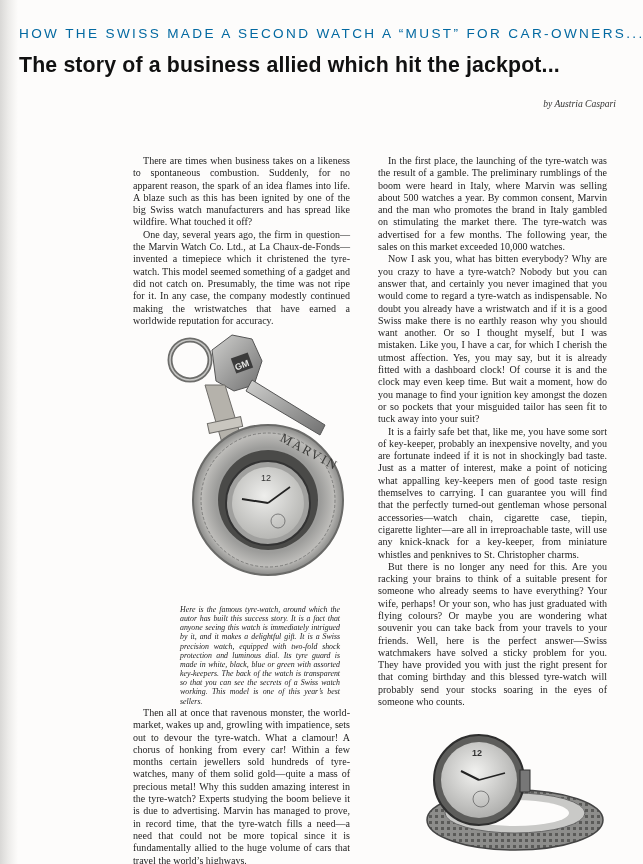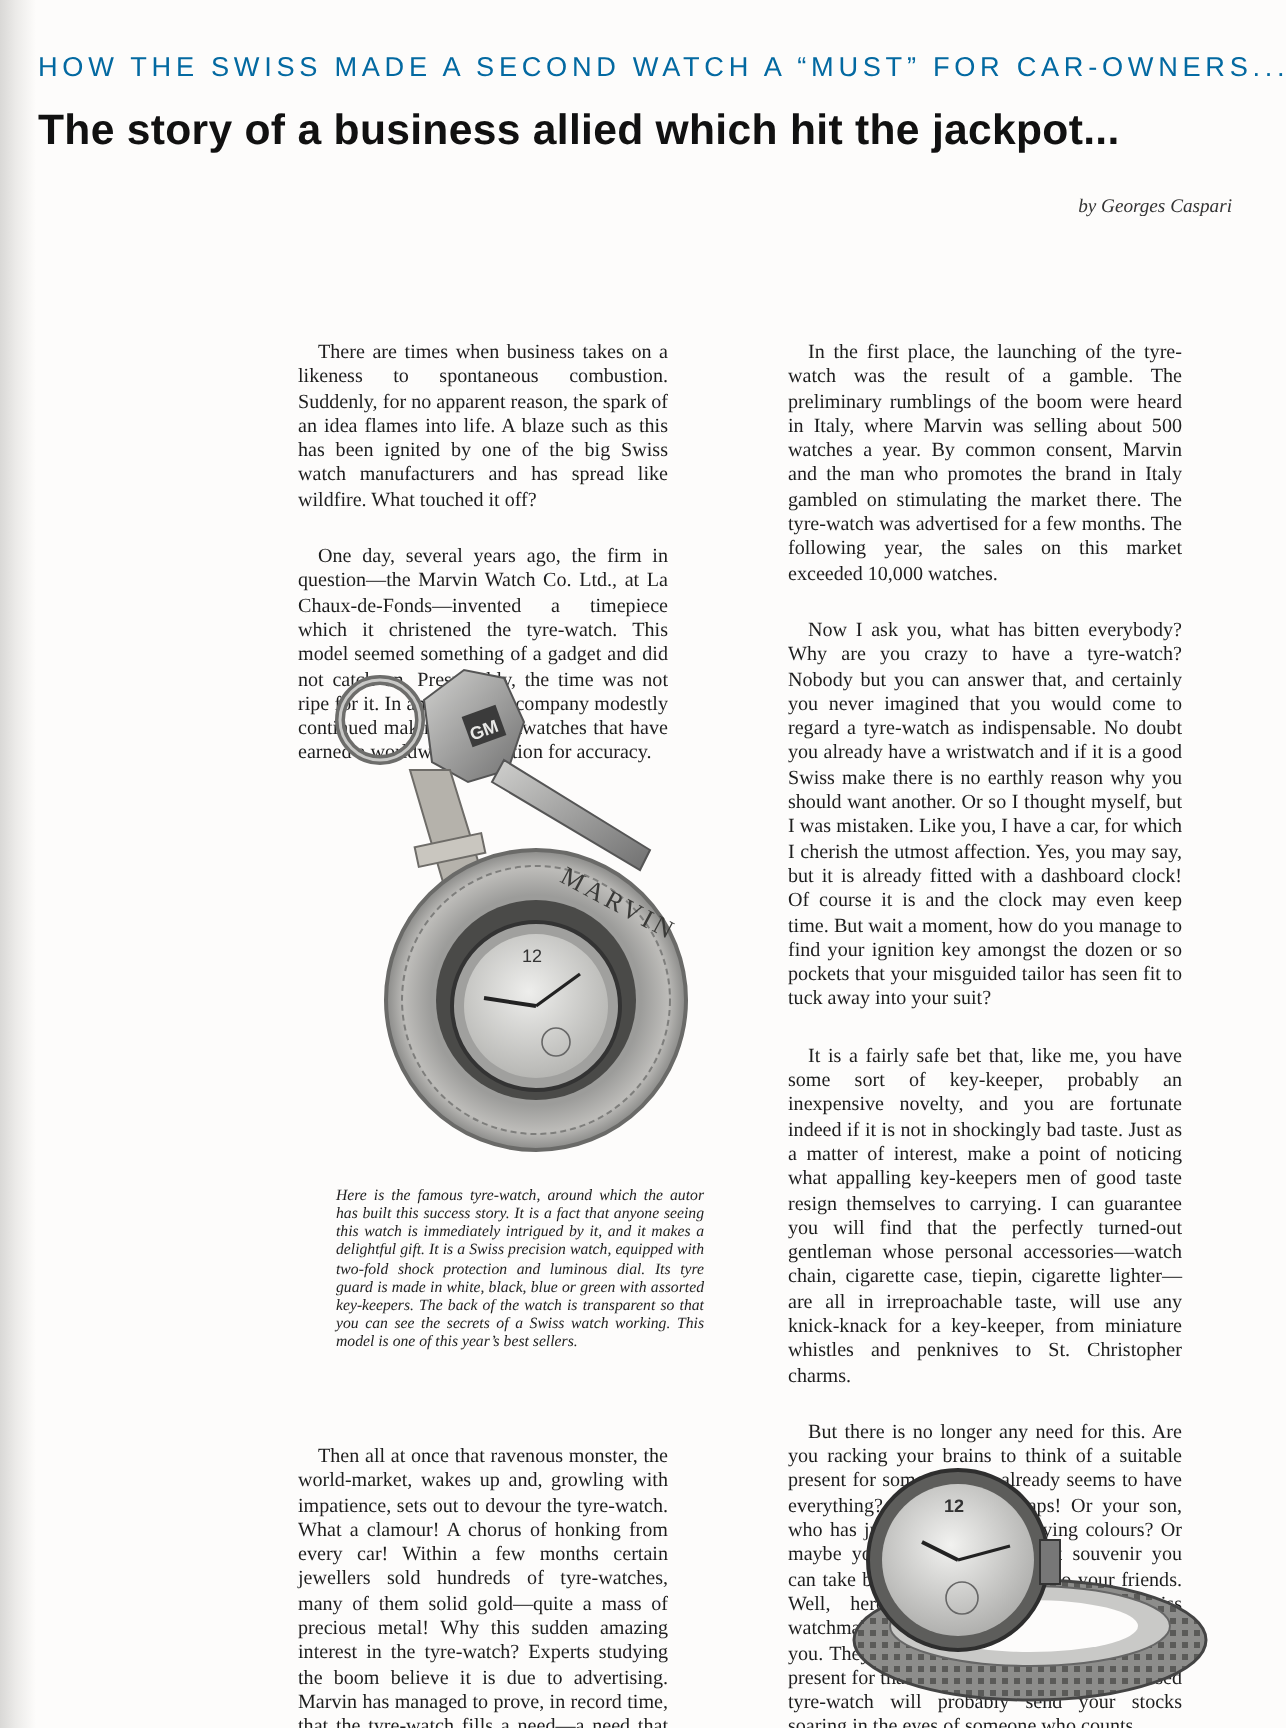--- a/index.html
+++ b/index.html
@@ -25,42 +25,42 @@
       letter-spacing: 0.15px;
     }
     .byline {
       position: absolute; right: 27px; top: 98px;
       font-style: italic; font-size: 9.6px; color: #333;
     }
     .col {
       position: absolute; font-size: 10.05px; line-height: 12.3px;
       text-align: justify; color: #1e1e1e;
     }
-    .col p { margin: 16px; text-indent: 10px; }
+    .col p { margin: 0; text-indent: 10px; }
     .col-left-top { left: 133px; top: 155px; width: 217px; }
     .col-left-bottom { left: 133px; top: 707px; width: 217px; }
     .col-right { left: 378px; top: 155px; width: 229px; }
     .caption {
       position: absolute; left: 168px; top: 593px; width: 184px;
       font-style: italic; font-size: 7.85px; line-height: 9.15px;
       text-align: justify; color: #222;
     }
-    .caption p { margin: 0; }
+    .caption p { margin: 12px; }
     .photo { position: absolute; }
     .photo-keyring { left: 150px; top: 325px; width: 220px; height: 255px; }
     .photo-desk { left: 405px; top: 725px; width: 230px; height: 139px; }
   </style>
 </head>
 <body>
 
 <div class="gutter"></div>
 
 <div class="kicker">HOW THE SWISS MADE A SECOND WATCH A “MUST” FOR CAR-OWNERS...</div>
 <div class="headline">The story of a business allied which hit the jackpot...</div>
-<div class="byline">by Georges Caspari</div>
+<div class="byline">by Austria Caspari</div>
 
 <div class="col col-left-top">
   <p>There are times when business takes on a likeness to spontaneous combustion.  Suddenly, for no apparent reason, the spark of an idea flames into life.  A blaze such as this has been ignited by one of the big Swiss watch manufacturers and has spread like wildfire. What touched it off?</p>
   <p>One day, several years ago, the firm in question—the Marvin Watch Co. Ltd., at La Chaux-de-Fonds—invented a timepiece which it christened the tyre-watch.  This model seemed something of a gadget and did not catch on.  Presumably, the time was not ripe for it.  In any case, the company modestly continued making the wristwatches that have earned a worldwide reputation for accuracy.</p>
 </div>
 
 <svg class="photo photo-keyring" viewBox="0 0 220 255">
   <defs>
     <radialGradient id="tyreG" cx="50%" cy="50%" r="50%">
       <stop offset="70%" stop-color="#9c9c9a"></stop>

